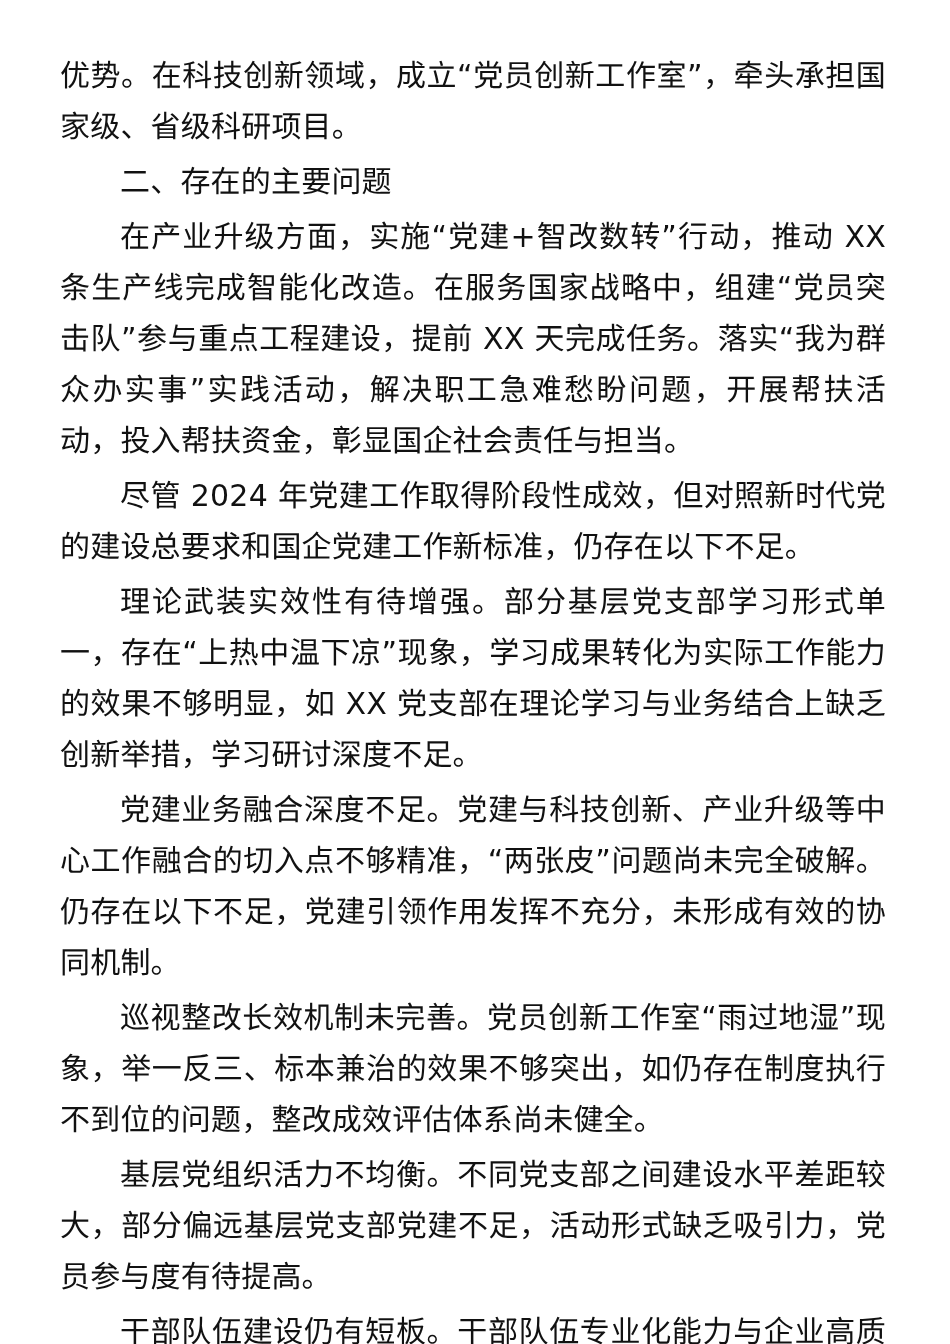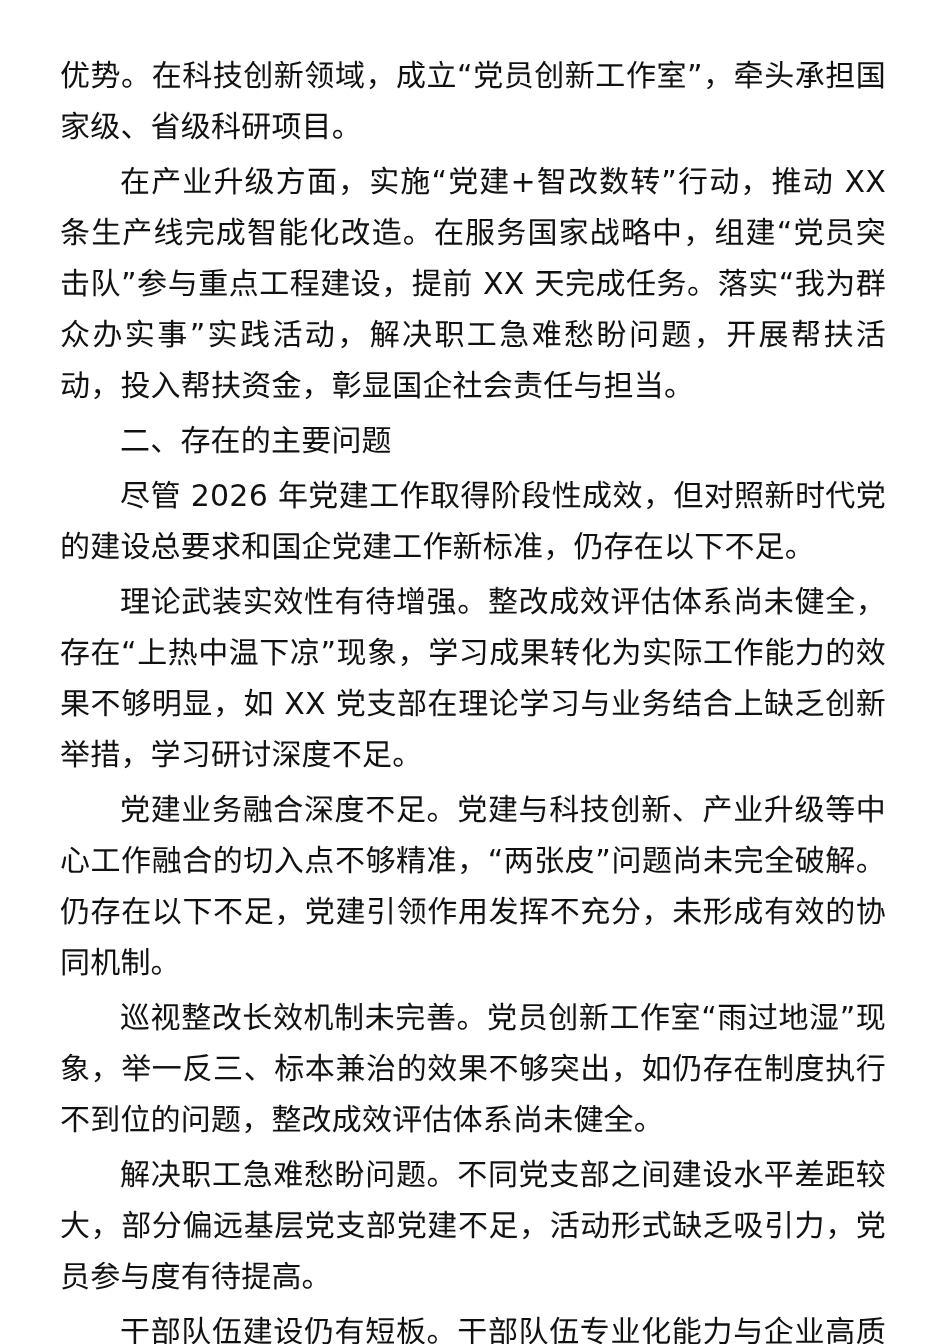--- a/index.html
+++ b/index.html
@@ -47,30 +47,30 @@
   }
 </style>
 </head>
 <body>
 
 <div class="page">
   <div class="doc-body">
 
     <p class="para no-indent">优势。在科技创新领域，成立“党员创新工作室”，牵头承担国家级、省级科研项目。</p>
 
+    <p class="para heading">二、存在的主要问题</p>
+
     <p class="para">在产业升级方面，实施“党建+智改数转”行动，推动 XX 条生产线完成智能化改造。在服务国家战略中，组建“党员突击队”参与重点工程建设，提前 XX 天完成任务。落实“我为群众办实事”实践活动，解决职工急难愁盼问题，开展帮扶活动，投入帮扶资金，彰显国企社会责任与担当。</p>
 
-    <p class="para heading">二、存在的主要问题</p>
+    <p class="para">尽管 2024 年党建工作取得阶段性成效，但对照新时代党的建设总要求和国企党建工作新标准，仍存在以下不足。</p>
 
-    <p class="para">尽管 2026 年党建工作取得阶段性成效，但对照新时代党的建设总要求和国企党建工作新标准，仍存在以下不足。</p>
-
-    <p class="para">理论武装实效性有待增强。整改成效评估体系尚未健全，存在“上热中温下凉”现象，学习成果转化为实际工作能力的效果不够明显，如 XX 党支部在理论学习与业务结合上缺乏创新举措，学习研讨深度不足。</p>
+    <p class="para">理论武装实效性有待增强。部分基层党支部学习形式单一，存在“上热中温下凉”现象，学习成果转化为实际工作能力的效果不够明显，如 XX 党支部在理论学习与业务结合上缺乏创新举措，学习研讨深度不足。</p>
 
     <p class="para">党建业务融合深度不足。党建与科技创新、产业升级等中心工作融合的切入点不够精准，“两张皮”问题尚未完全破解。仍存在以下不足，党建引领作用发挥不充分，未形成有效的协同机制。</p>
 
     <p class="para">巡视整改长效机制未完善。党员创新工作室“雨过地湿”现象，举一反三、标本兼治的效果不够突出，如仍存在制度执行不到位的问题，整改成效评估体系尚未健全。</p>
 
-    <p class="para">解决职工急难愁盼问题。不同党支部之间建设水平差距较大，部分偏远基层党支部党建不足，活动形式缺乏吸引力，党员参与度有待提高。</p>
+    <p class="para">基层党组织活力不均衡。不同党支部之间建设水平差距较大，部分偏远基层党支部党建不足，活动形式缺乏吸引力，党员参与度有待提高。</p>
 
     <p class="para">干部队伍建设仍有短板。干部队伍专业化能力与企业高质量发展需求还不匹配，任期制和契约化管理落实不够到位，激励约束机制有待进一步完善，如部门经理层成员契约目标完成率未达预期。</p>
 
   </div>
 </div>
 
 </body></html>

